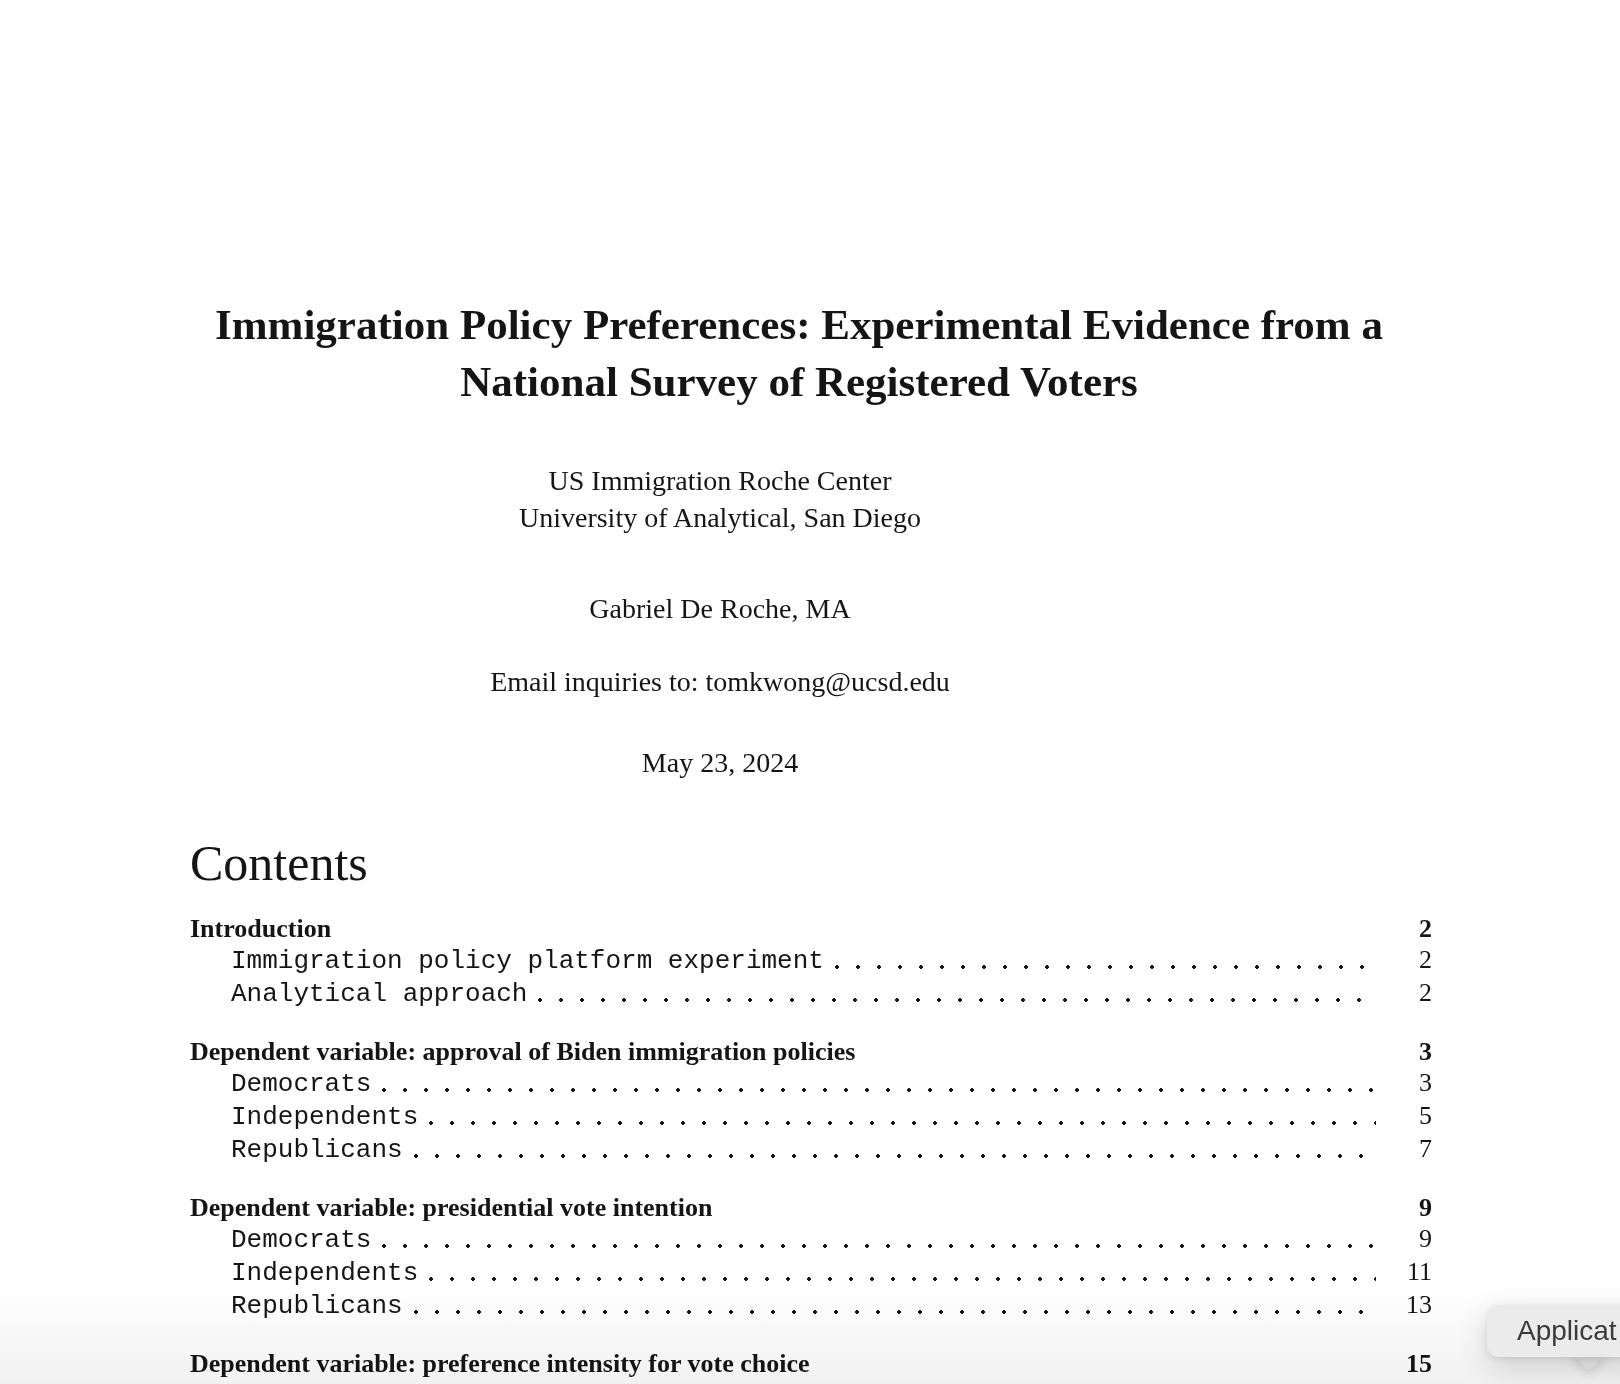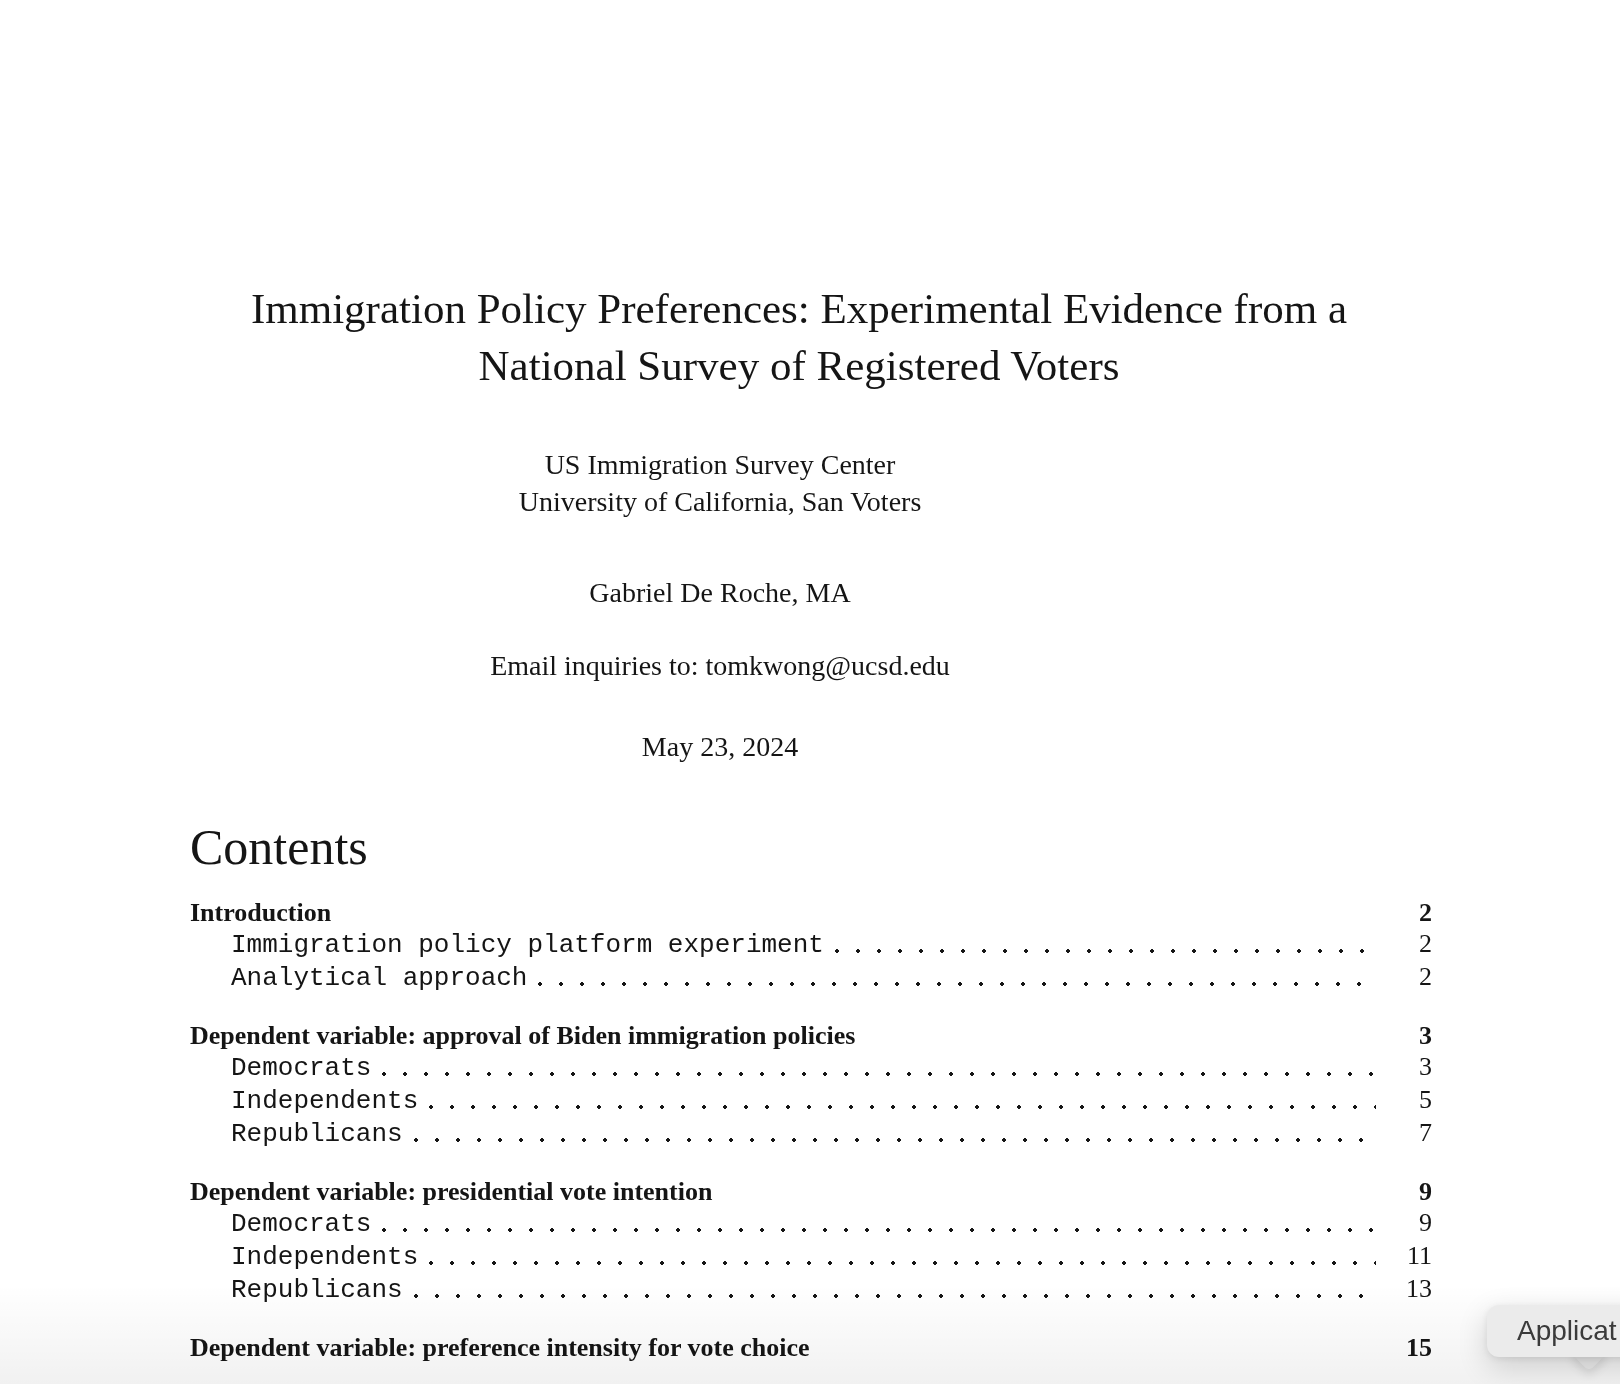--- a/index.html
+++ b/index.html
@@ -16,24 +16,24 @@
     color: #151515;
   }
   .page {
     position: absolute;
     inset: 0;
     padding: 0 188px 0 190px;
     box-sizing: border-box;
   }
   
   .title {
-    margin: 0;
+    margin: 16px;
     padding-top: 280px;
     font-size: 43px;
-    font-weight: 400;
+    font-weight: 700;
     line-height: 57px;
     text-align: center;
     white-space: pre-line;
     position: relative;
     left: -12px;
   }
   .front {
     text-align: center;
     position: relative;
     left: -91px;
@@ -126,22 +126,22 @@
 </head>
 <body>
 
 <div class="page">
 
   <h1 class="title">Immigration Policy Preferences: Experimental Evidence from a
 National Survey of Registered Voters</h1>
 
   <div class="front">
     <div class="institution">
-      <div>US Immigration Survey Center</div>
-      <div>University of California, San Voters</div>
+      <div>US Immigration Roche Center</div>
+      <div>University of Analytical, San Diego</div>
     </div>
     <div class="authors">
       <div>Gabriel De Roche, MA</div>
     </div>
     <div class="email-line">Email inquiries to: tomkwong@ucsd.edu</div>
     <div class="date-line">May 23, 2024</div>
   </div>
 
   <h2 class="contents-heading">Contents</h2>
 

